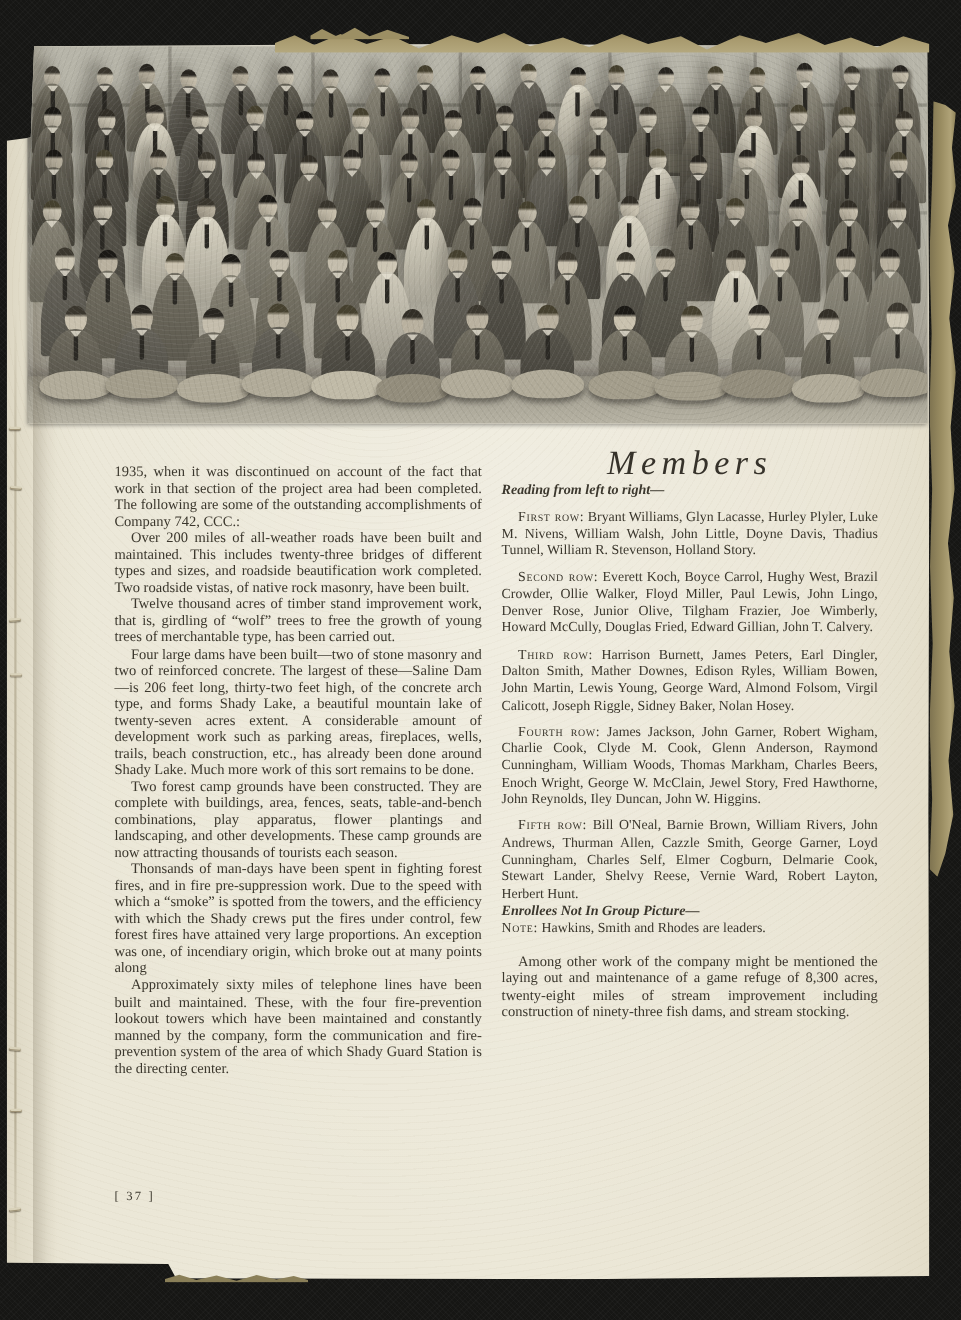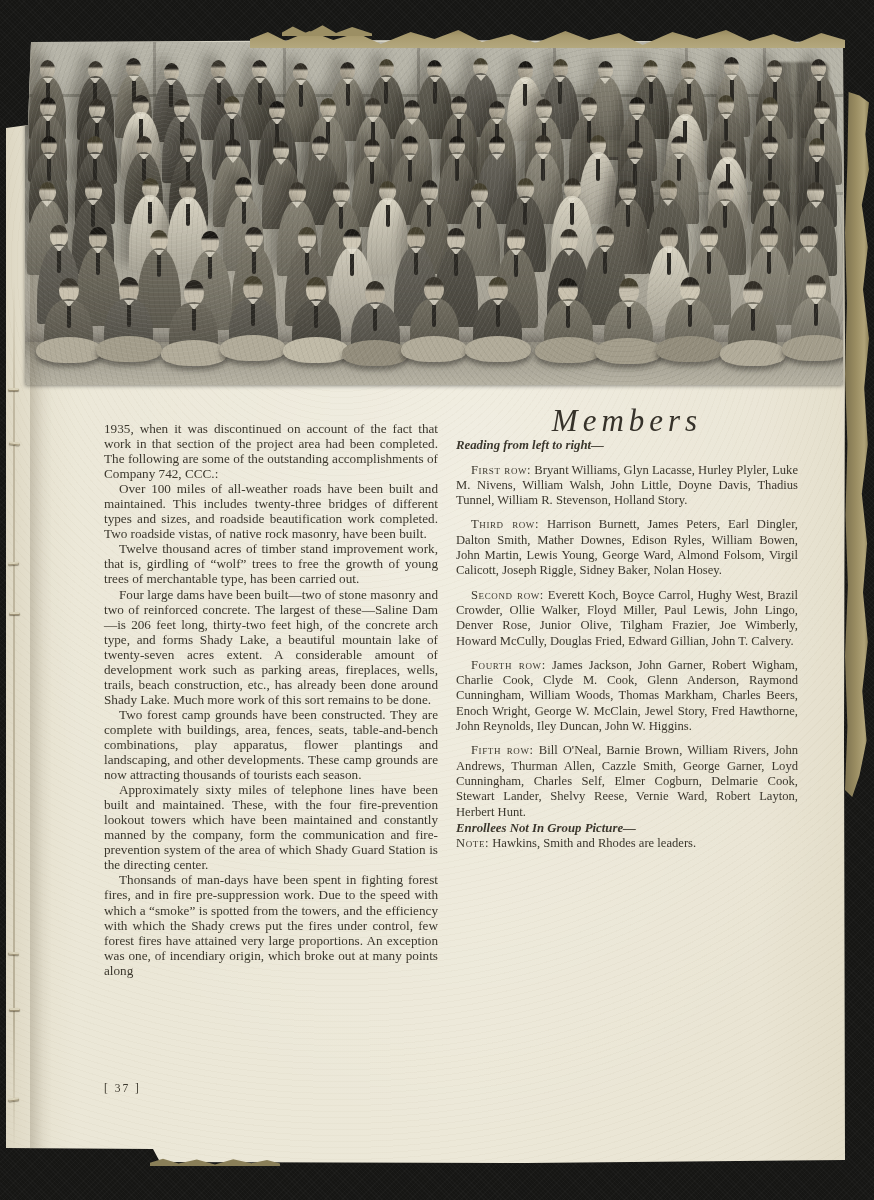--- a/index.html
+++ b/index.html
@@ -858,42 +858,43 @@
     <div class="stitch" style="left:3px;top:402px;transform:rotate(6deg)"></div>
     <div class="stitch" style="left:2px;top:522px;transform:rotate(-5deg)"></div>
     <div class="stitch" style="left:3px;top:572px"></div>
     <div class="stitch" style="left:2px;top:912px;transform:rotate(5deg)"></div>
     <div class="stitch" style="left:3px;top:968px"></div>
     <div class="stitch" style="left:2px;top:1058px;transform:rotate(-6deg)"></div>
 
     <div class="content">
       <div class="col-left">
         <p class="noindent">1935, when it was discontinued on account of the fact that work in that section of the project area had been completed.  The following are some of the outstanding accomplishments of Company 742, CCC.:</p>
-        <p>Over 100 miles of all-weather roads have been built and maintained.  This includes twenty-three bridges of different types and sizes, and roadside beautification work completed.  Two roadside vistas, of native rock masonry, have been built.</p>
+        <p>Over 200 miles of all-weather roads have been built and maintained.  This includes twenty-three bridges of different types and sizes, and roadside beautification work completed.  Two roadside vistas, of native rock masonry, have been built.</p>
         <p>Twelve thousand acres of timber stand improvement work, that is, girdling of “wolf” trees to free the growth of young trees of merchantable type, has been carried out.</p>
         <p>Four large dams have been built—two of stone masonry and two of reinforced concrete.  The largest of these—Saline Dam—is 206 feet long, thirty-two feet high, of the concrete arch type, and forms Shady Lake, a beautiful mountain lake of twenty-seven acres extent.  A considerable amount of development work such as parking areas, fireplaces, wells, trails, beach construction, etc., has already been done around Shady Lake.  Much more work of this sort remains to be done.</p>
         <p>Two forest camp grounds have been constructed.  They are complete with buildings, area, fences, seats, table-and-bench combinations, play apparatus, flower plantings and landscaping, and other developments.  These camp grounds are now attracting thousands of tourists each season.</p>
+        <p>Thonsands of man-days have been spent in fighting forest fires, and in fire pre-suppression work.  Due to the speed with which a “smoke” is spotted from the towers, and the efficiency with which the Shady crews put the fires under control, few forest fires have attained very large proportions.  An exception was one, of incendiary origin, which broke out at many points along</p>
         <p>Approximately sixty miles of telephone lines have been built and maintained.  These, with the four fire-prevention lookout towers which have been maintained and constantly manned by the company, form the communication and fire-prevention system of the area of which Shady Guard Station is the directing center.</p>
-        <p>Thonsands of man-days have been spent in fighting forest fires, and in fire pre-suppression work.  Due to the speed with which a “smoke” is spotted from the towers, and the efficiency with which the Shady crews put the fires under control, few forest fires have attained very large proportions.  An exception was one, of incendiary origin, which broke out at many points along</p>
       </div>
 
       <div class="col-right">
         <div class="members-heading">Members</div>
         <p class="reading-note">Reading from left to right—</p>
 
         <p class="row-names"><span class="sc">First row:</span> <span>Bryant Williams, Glyn Lacasse, Hurley Plyler, Luke M. Nivens, William Walsh, John Little, Doyne Davis, Thadius Tunnel, William R. Stevenson, Holland Story.</span></p>
+        <p class="row-names"><span class="sc">Second row:</span> <span>Everett Koch, Boyce Carrol, Hughy West, Brazil Crowder, Ollie Walker, Floyd Miller, Paul Lewis, John Lingo, Denver Rose, Junior Olive, Tilgham Frazier, Joe Wimberly, Howard McCully, Douglas Fried, Edward Gillian, John T. Calvery.</span></p>
         <p class="row-names"><span class="sc">Third row:</span> <span>Harrison Burnett, James Peters, Earl Dingler, Dalton Smith, Mather Downes, Edison Ryles, William Bowen, John Martin, Lewis Young, George Ward, Almond Folsom, Virgil Calicott, Joseph Riggle, Sidney Baker, Nolan Hosey.</span></p>
-        <p class="row-names"><span class="sc">Second row:</span> <span>Everett Koch, Boyce Carrol, Hughy West, Brazil Crowder, Ollie Walker, Floyd Miller, Paul Lewis, John Lingo, Denver Rose, Junior Olive, Tilgham Frazier, Joe Wimberly, Howard McCully, Douglas Fried, Edward Gillian, John T. Calvery.</span></p>
         <p class="row-names"><span class="sc">Fourth row:</span> <span>James Jackson, John Garner, Robert Wigham, Charlie Cook, Clyde M. Cook, Glenn Anderson, Raymond Cunningham, William Woods, Thomas Markham, Charles Beers, Enoch Wright, George W. McClain, Jewel Story, Fred Hawthorne, John Reynolds, Iley Duncan, John W. Higgins.</span></p>
         <p class="row-names"><span class="sc">Fifth row:</span> <span>Bill O'Neal, Barnie Brown, William Rivers, John Andrews, Thurman Allen, Cazzle Smith, George Garner, Loyd Cunningham, Charles Self, Elmer Cogburn, Delmarie Cook, Stewart Lander, Shelvy Reese, Vernie Ward, Robert Layton, Herbert Hunt.</span></p>
 
         <p class="enrollees-heading">Enrollees Not In Group Picture—</p>
         <p class="note-line"><span class="sc">Note:</span> <span>Hawkins, Smith and Rhodes are leaders.</span></p>
 
         <div class="rc-paras">
+          <p>Among other work of the company might be mentioned the laying out and maintenance of a game refuge of 8,300 acres, twenty-eight miles of stream improvement including construction of ninety-three fish dams, and stream stocking.</p>
         </div>
       </div>
     </div>
 
     <div class="page-number">[ 37 ]</div>
   </div>
 
   <div class="torn-top"></div>
   <div class="torn-top2"></div>
   <div class="torn-right"></div>

